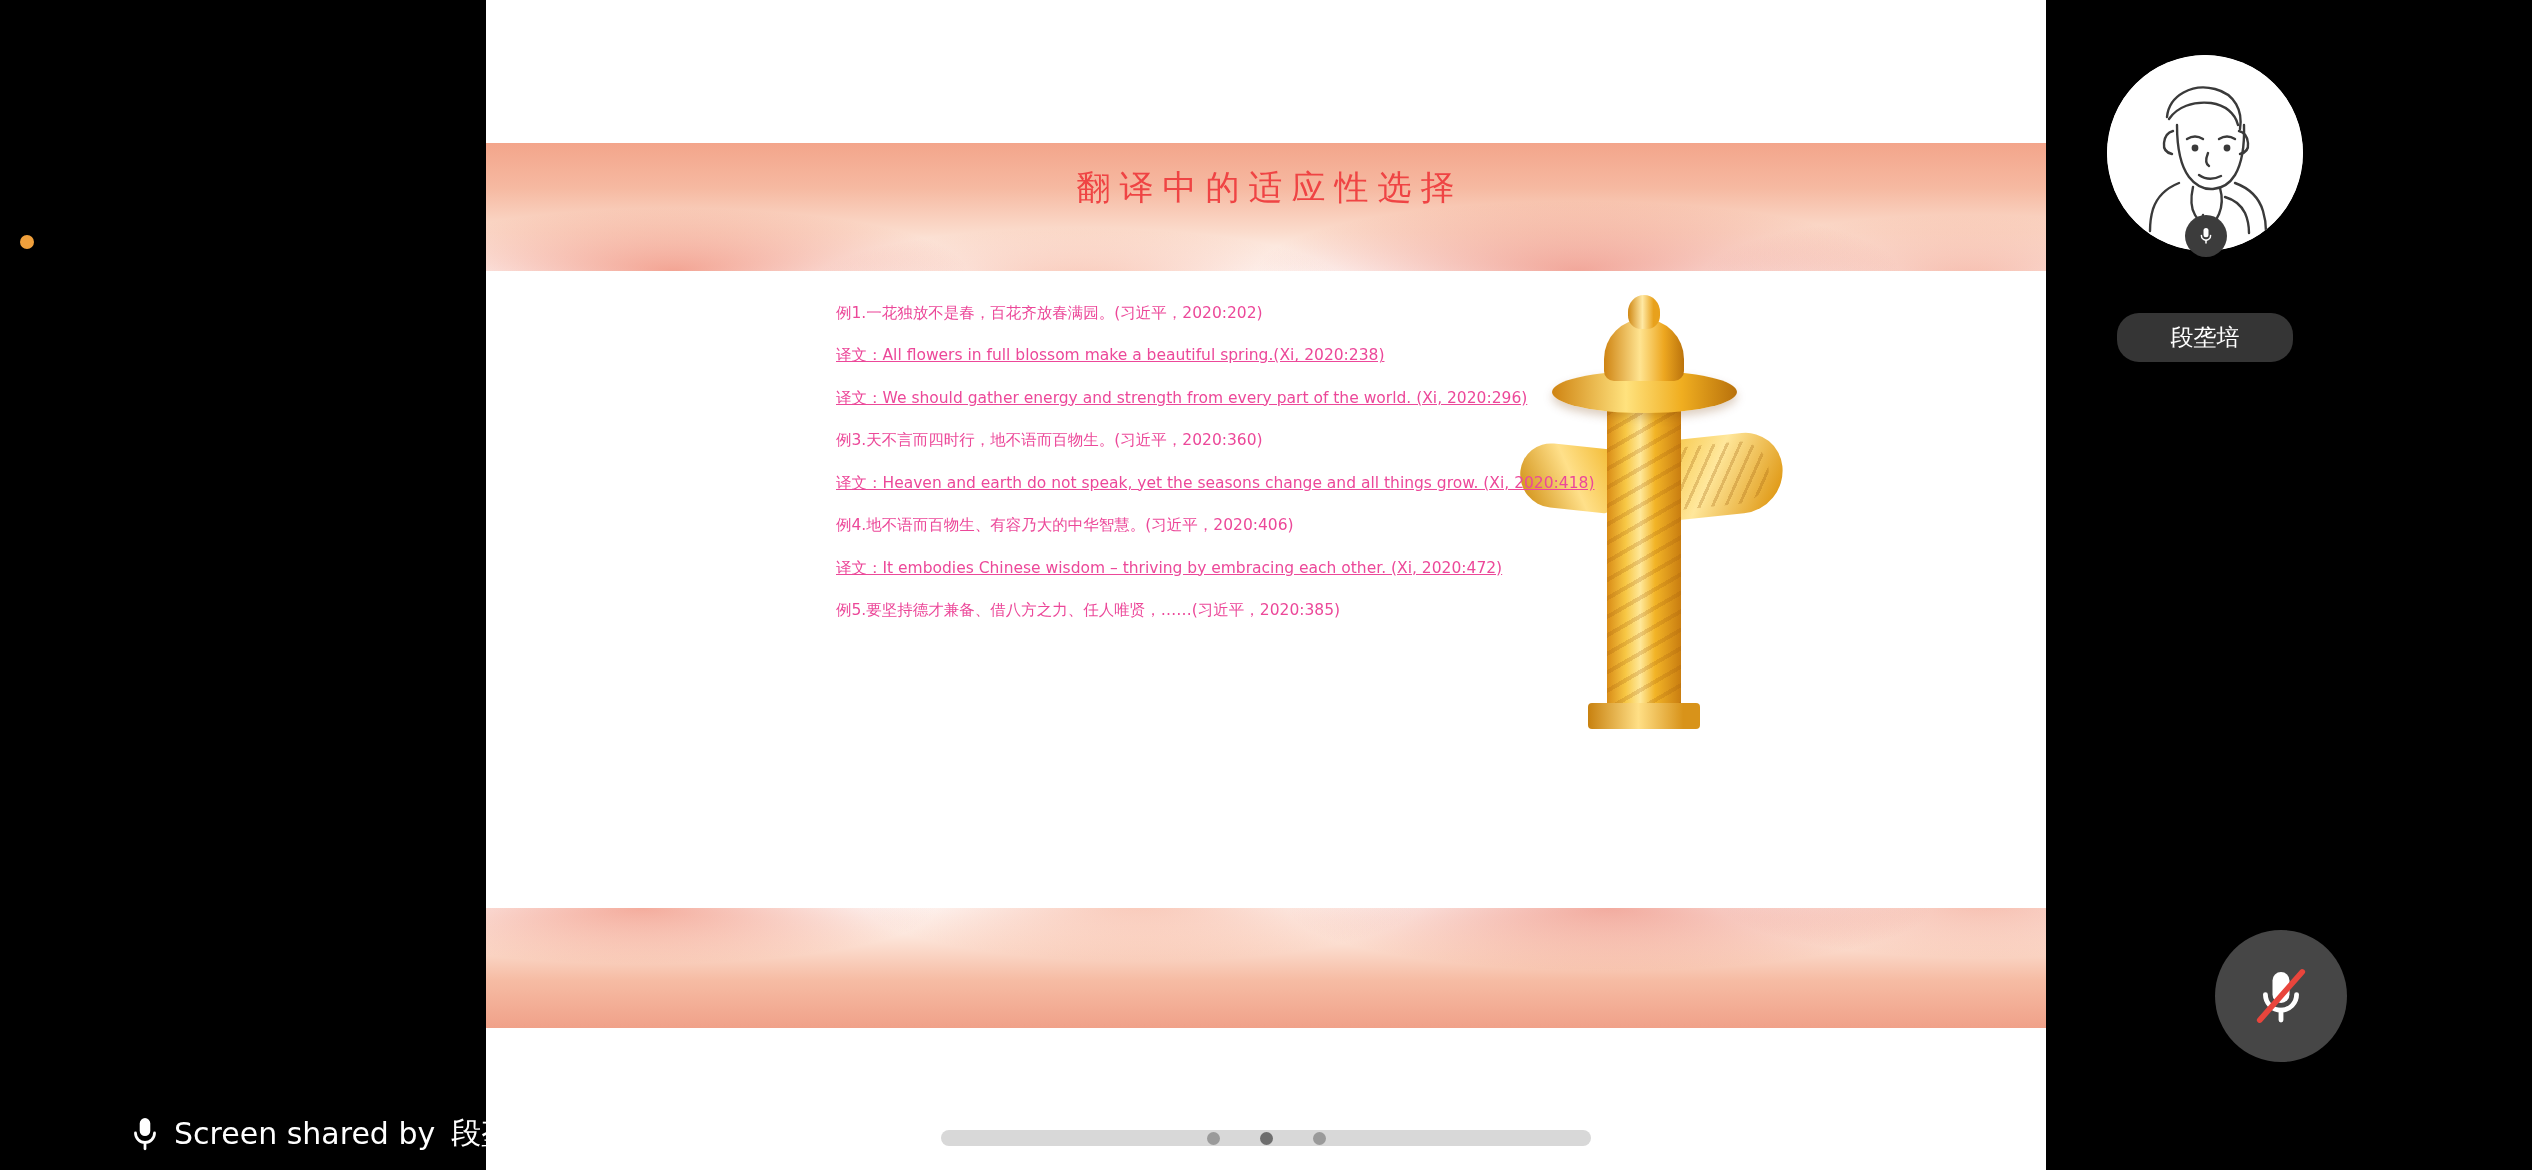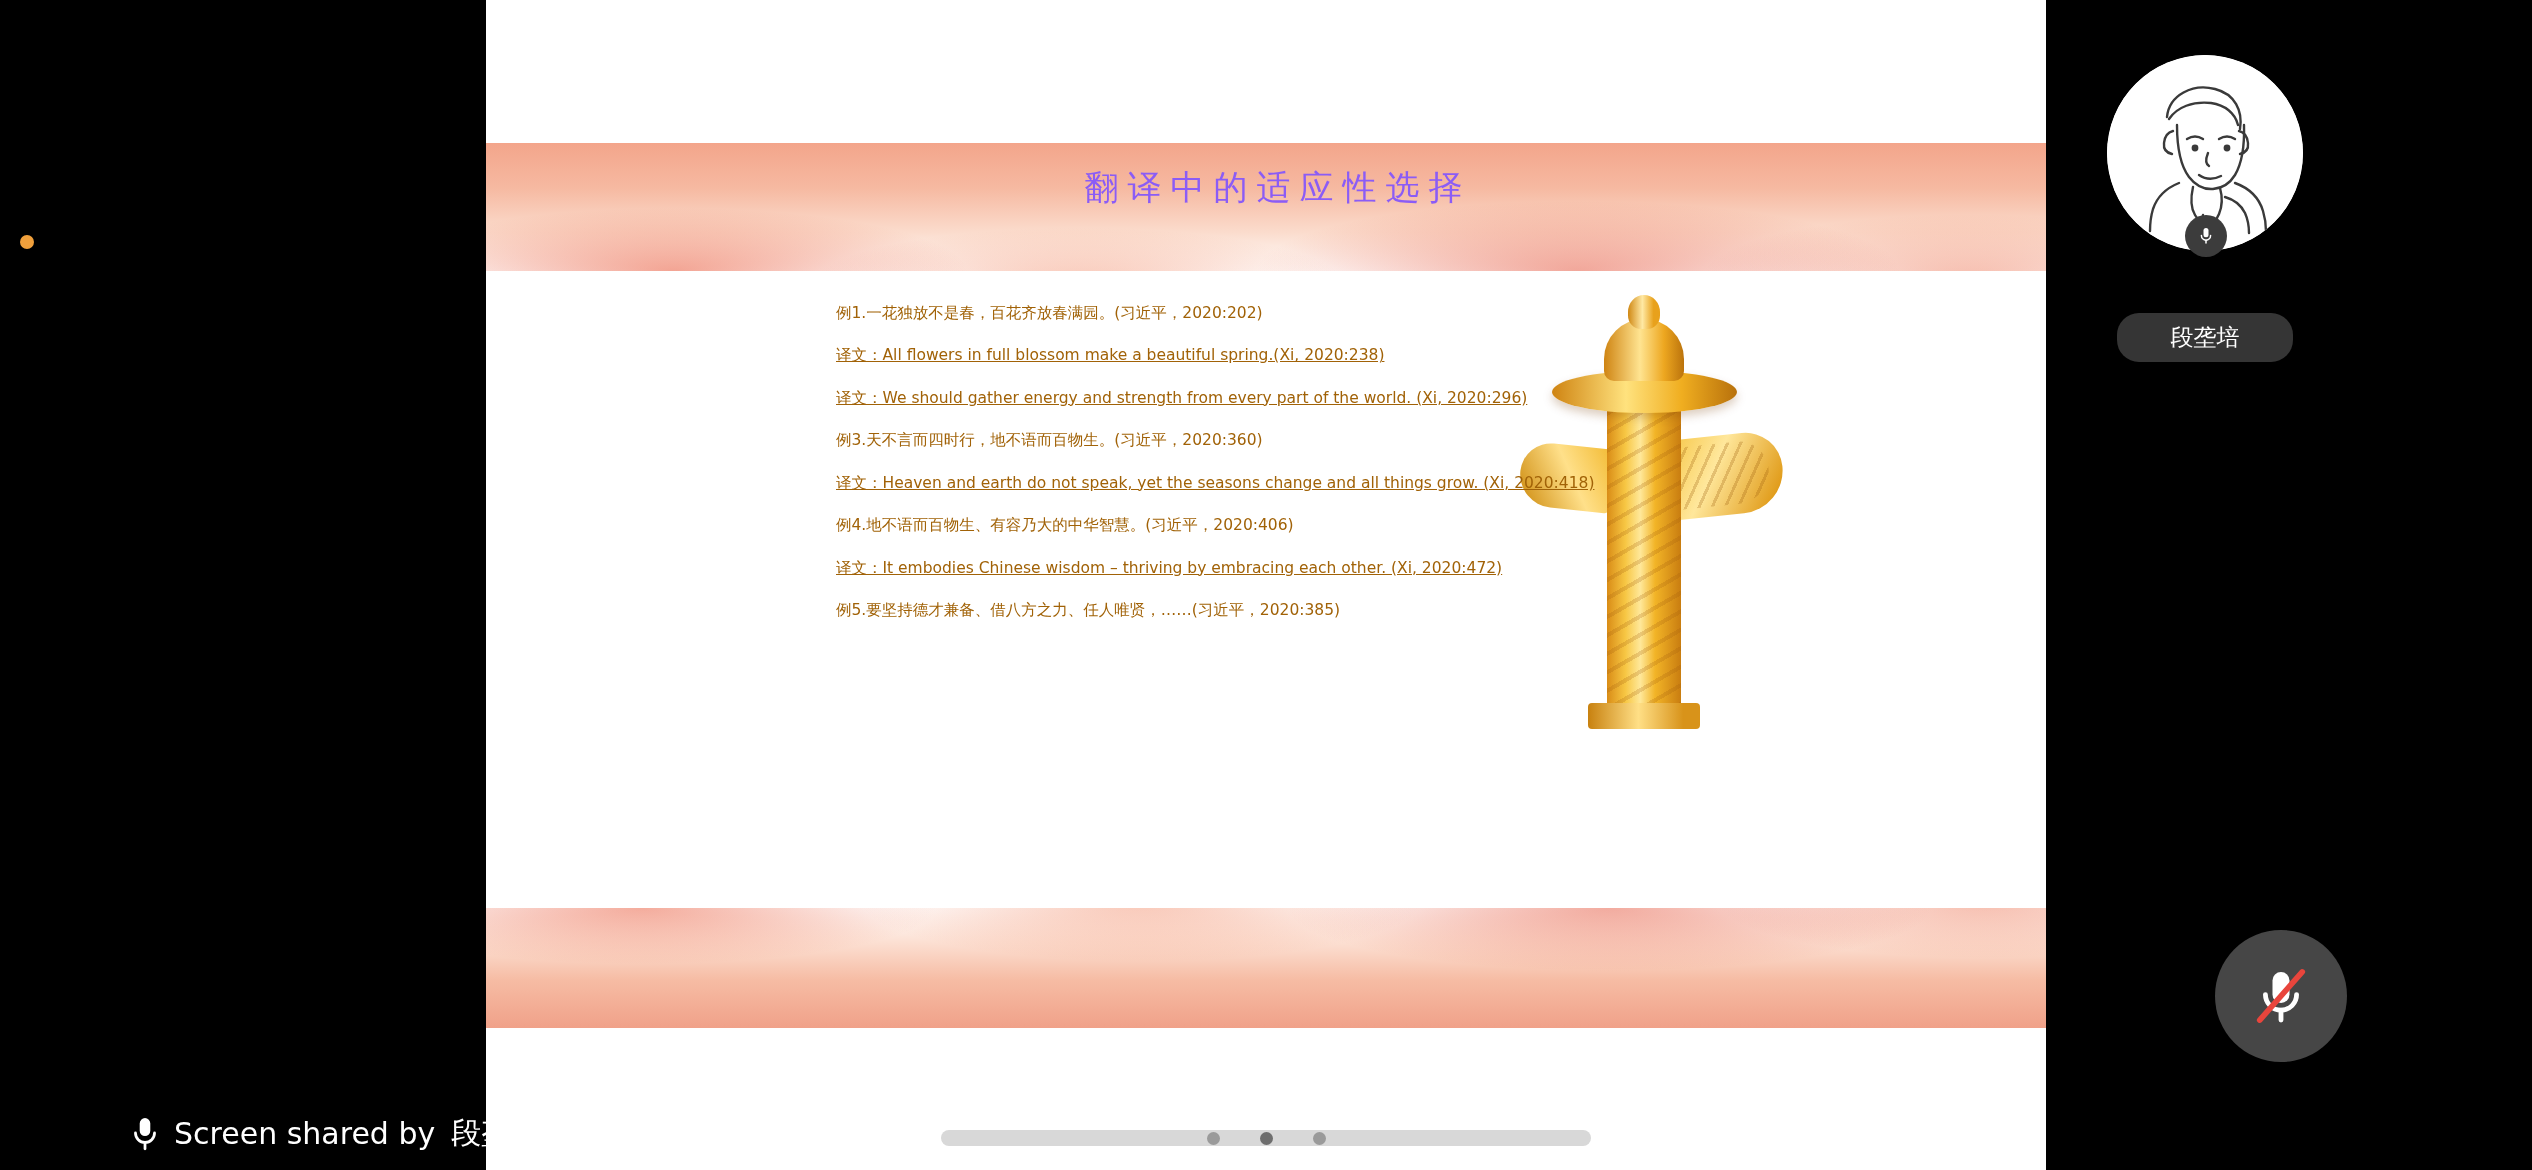--- a/index.html
+++ b/index.html
@@ -48,27 +48,27 @@
     background:
       radial-gradient(ellipse 420px 80px at 10% 0%, rgba(233,90,60,0.50), rgba(233,90,60,0) 70%),
       radial-gradient(ellipse 400px 85px at 42% -5%, rgba(240,120,80,0.42), rgba(240,120,80,0) 70%),
       radial-gradient(ellipse 460px 90px at 72% 0%, rgba(228,80,55,0.48), rgba(228,80,55,0) 70%),
       radial-gradient(ellipse 380px 80px at 96% -5%, rgba(235,105,70,0.45), rgba(235,105,70,0) 70%),
       linear-gradient(0deg, #f0a189 0%, #f6bca4 40%, #fce0d3 72%, #ffffff 100%);
   }
 
   .slide-title {
     position: absolute;
-    left: 12px; top: 22px;
+    left: 4px; top: 22px;
     width: 100%;
     text-align: center;
     font-family: "DejaVu Sans", sans-serif;
     font-size: 34px;
     letter-spacing: 9px;
-    color: #8b5cf6;
+    color: #ef4444;
     font-weight: 400;
   }
 
   
   .pillar-wrap {
     position: absolute;
     left: 1006px; top: 140px;
     width: 290px; height: 440px;
     pointer-events: none;
   }
@@ -136,21 +136,21 @@
     border-radius: 4px;
   }
 
   
   .slide-body {
     position: absolute;
     left: 30px; top: 160px;
     width: 1500px;
   }
   .slide-line {
-    color: #a16207;
+    color: #ec4899;
     font-size: 15.5px;
     line-height: 1.35;
     margin-bottom: 21.5px;
     white-space: pre-wrap;
     font-family: "DejaVu Sans", "Liberation Sans", sans-serif;
   }
   .slide-line.indent-cn { margin-left: 320px; }
   .slide-line.indent-en { margin-left: 320px; text-decoration: underline; }
   .slide-line.wrap-last { margin-left: 320px; width: 1180px; }
 

